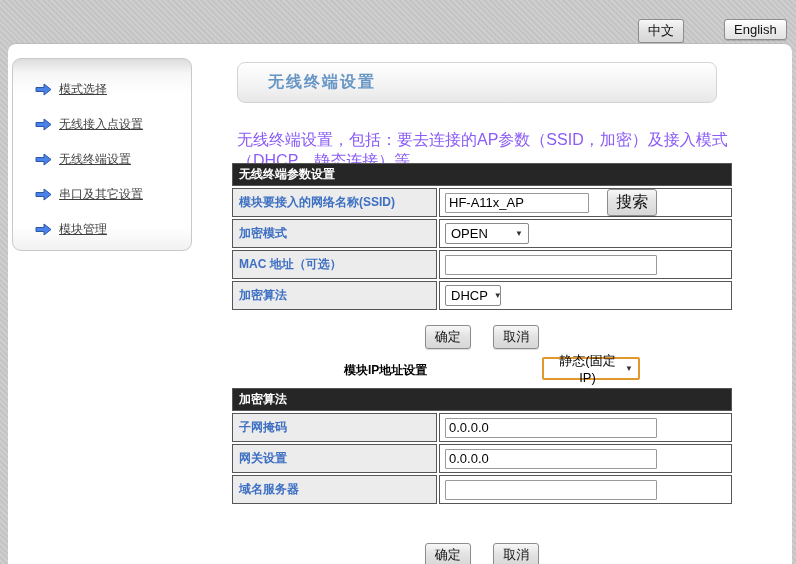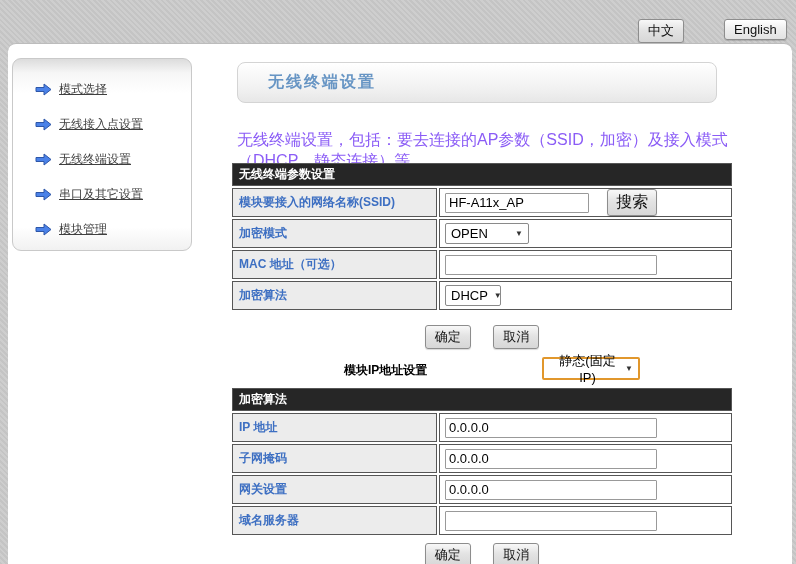--- a/index.html
+++ b/index.html
@@ -174,24 +174,20 @@
     <span class="caret">▼</span>
   </span>
 </div>
 
 <table class="cfg t2">
   <tbody>
       <tr>
         <td class="hdr" colspan="2">加密算法</td>
       </tr>
   <tr>
-    <td class="lbl">IP 地址</td>
-    <td class="val"><input class="txt w-wide" value="0.0.0.0" style=""></td>
-  </tr>
-  <tr>
     <td class="lbl">子网掩码</td>
     <td class="val"><input class="txt w-wide" value="0.0.0.0" style=""></td>
   </tr>
   <tr>
     <td class="lbl">网关设置</td>
     <td class="val"><input class="txt w-wide" value="0.0.0.0" style=""></td>
   </tr>
   <tr>
     <td class="lbl">域名服务器</td>
     <td class="val"><input class="txt w-wide" value="" style=""></td>

